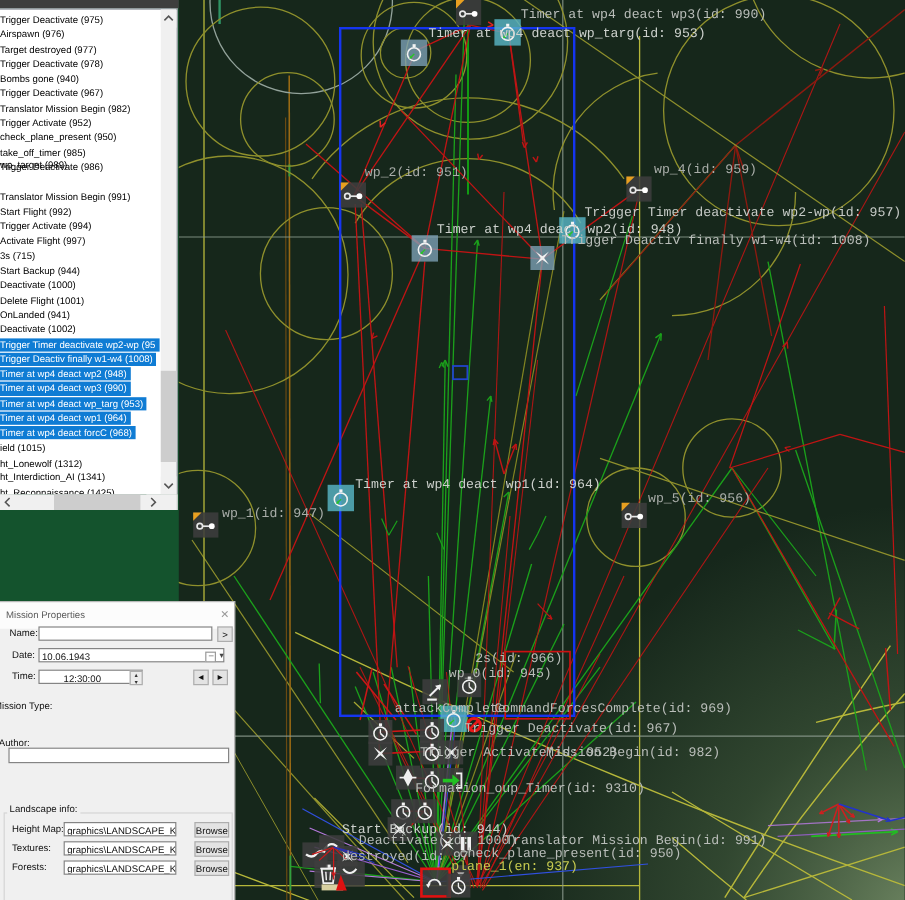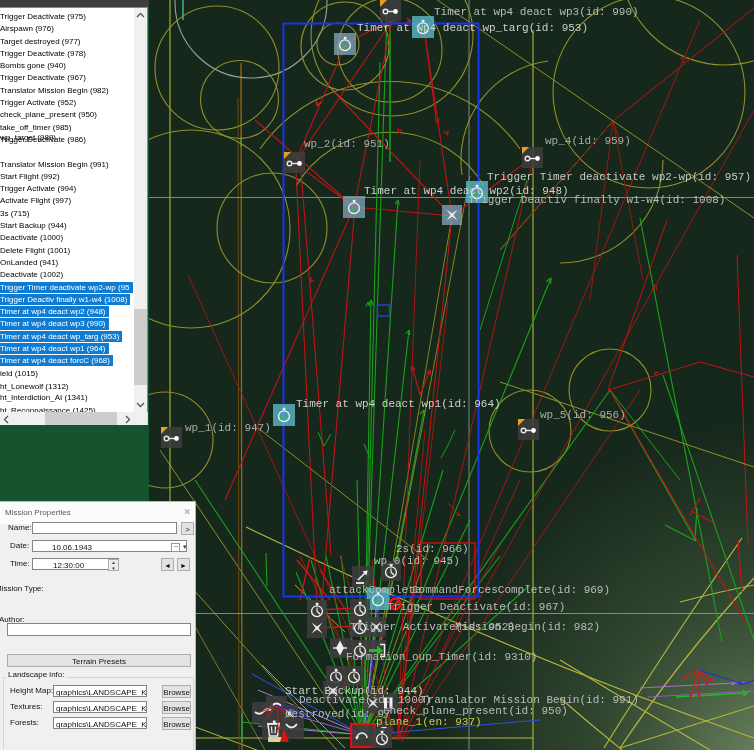--- a/index.html
+++ b/index.html
@@ -588,34 +588,33 @@
 </div>
 
 <div id="dlg">
  <div style="position:absolute;left:0;top:0;width:100%;height:22px;background:#fcfcfc"></div>
  <div id="dlgtitle">Mission Properties</div>
  <div class="x">✕</div>
  <div class="lab" style="left:7px;top:522px">Name:</div>
  <div class="inp" style="left:31px;top:520.5px;width:145px;height:12px"></div>
  <div class="btn" style="left:180px;top:520.5px;width:13px;height:13px;text-align:center;line-height:13px">&gt;</div>
  <div class="lab" style="left:9px;top:540px">Date:</div>
- <div class="inp" style="left:31px;top:539px;width:155px;height:12px;padding-left:19px;line-height:13px">10.06.1943</div>
+ <div class="inp" style="left:31px;top:539px;width:155px;height:12px;padding-left:2px;line-height:13px">10.06.1943</div>
  <div class="ps" style="left:170px;top:541.5px;width:9px;height:9px;border:1px solid #999;background:#fff">
         <div style="margin:1.5px;height:2px;border-bottom:1px solid #aaa"></div>
       </div>
  <div class="ps" style="left:182px;top:542px;font-size:7px;color:#444;line-height:8px">▾</div>
  <div class="lab" style="left:9px;top:558px">Time:</div>
  <div class="inp" style="left:31px;top:557px;width:87px;height:12px;padding-left:20px;line-height:13px">12:30:00</div>
  <div class="ps" style="left:107px;top:558px;width:11px;height:11.5px;border:1px solid #adadad;background:#ececec;font-size:4.5px;color:#333;text-align:center;line-height:5.5px">▲<br>▼</div>
  <div class="btn" style="left:160px;top:556.5px;width:13px;height:13px;text-align:center;line-height:13px;font-size:7px">◄</div>
  <div class="btn" style="left:176px;top:556.5px;width:13px;height:13px;text-align:center;line-height:13px;font-size:7px">►</div>
  <div class="lab" style="left:-6px;top:583px">Mission Type:</div>
  <div class="lab" style="left:-2px;top:614px">Author:</div>
  <div class="inp" style="left:6px;top:622px;width:184px;height:13px"></div>
- <div class="btn" style="left:6px;top:653px;width:184px;height:13px;text-align:center;line-height:14px">Terrain Presets</div>
  <div class="ps" style="left:2px;top:676px;width:191px;height:78px;border:1px solid #d5d5d5"></div>
  <div class="lab" style="left:5px;top:669px;background:#f0f0f0;padding:0 2px">Landscape info:</div>
  <div class="lab" style="left:9px;top:685px">Height Map:</div>
  <div class="inp ell" style="left:52px;top:683.5px;width:94px;height:12px;padding-left:2px;line-height:13px">graphics\LANDSCAPE_Kuba</div>
  <div class="btn" style="left:161px;top:683.5px;width:29px;height:13px;text-align:center;line-height:13px">Browse</div>
  <div class="lab" style="left:9px;top:701px">Textures:</div>
  <div class="inp ell" style="left:52px;top:699.5px;width:94px;height:12px;padding-left:2px;line-height:13px">graphics\LANDSCAPE_Kuba</div>
  <div class="btn" style="left:161px;top:699.5px;width:29px;height:13px;text-align:center;line-height:13px">Browse</div>
  <div class="lab" style="left:9px;top:717px">Forests:</div>
  <div class="inp ell" style="left:52px;top:715.5px;width:94px;height:12px;padding-left:2px;line-height:13px">graphics\LANDSCAPE_Kuba</div>

